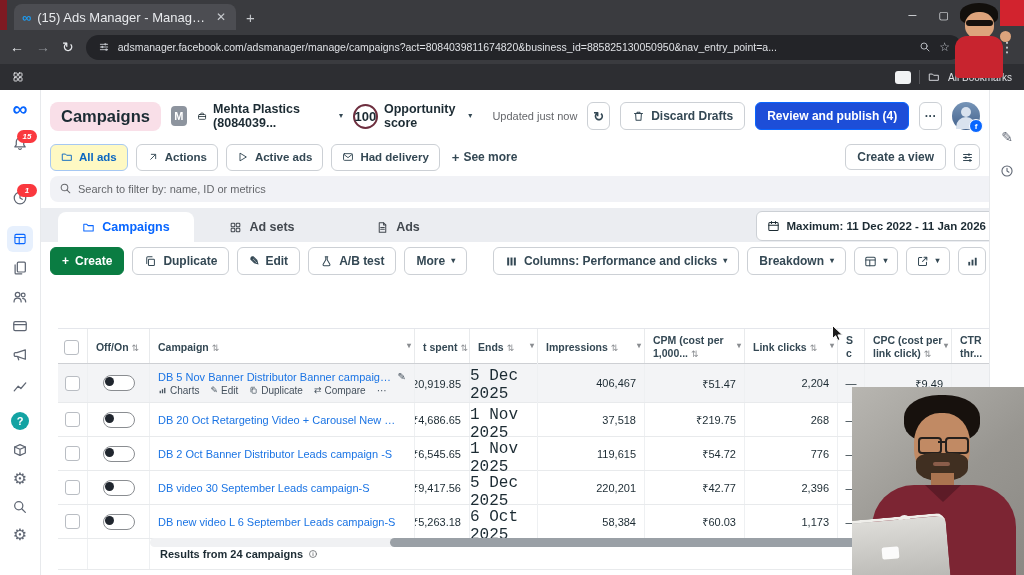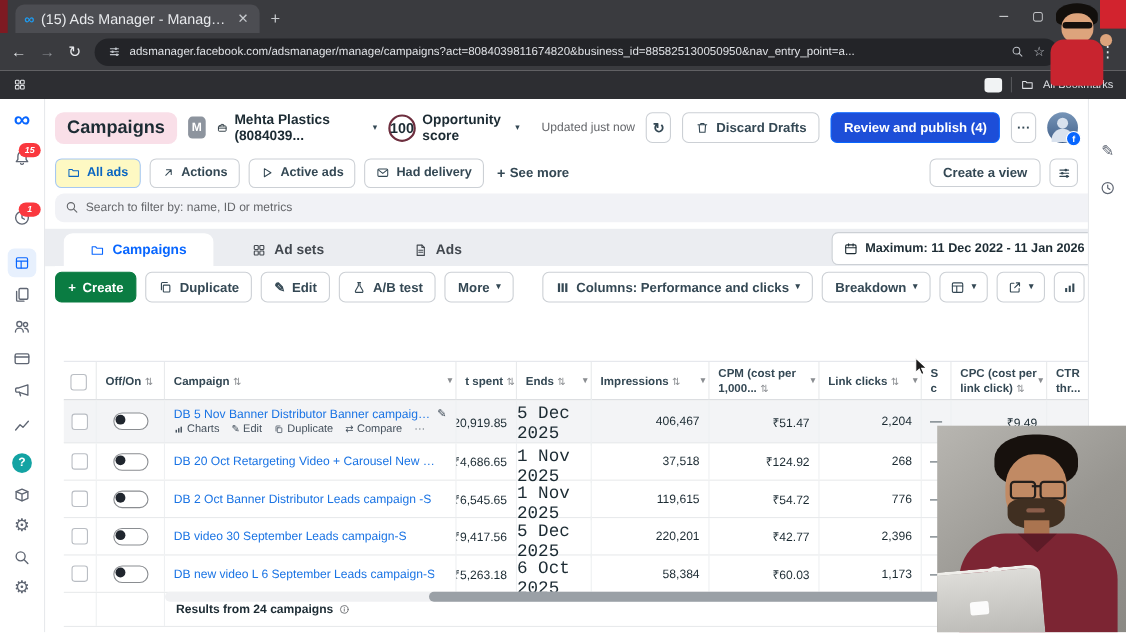--- a/index.html
+++ b/index.html
@@ -613,21 +613,21 @@
               </span>
             </div>
           <div class="cell c-name">
               <span class="nameline">
                 <a class="cname-link">DB 20 Oct Retargeting Video + Carousel New Leads ...</a>
               </span>
             </div>
           <div class="cell num">₹4,686.65</div>
           <div class="cell c-date">1 Nov 2025</div>
           <div class="cell num">37,518</div>
-          <div class="cell num">₹124.92</div>
+          <div class="cell num">₹219.75</div>
           <div class="cell num">268</div>
           <div class="cell c-dash">—</div>
           <div class="cell num">₹17.49</div>
           <div class="cell"></div>
         </div>
 
         <div class="trow">
           <div class="cell c-check">
               <span class="cbox"></span>
             </div>

